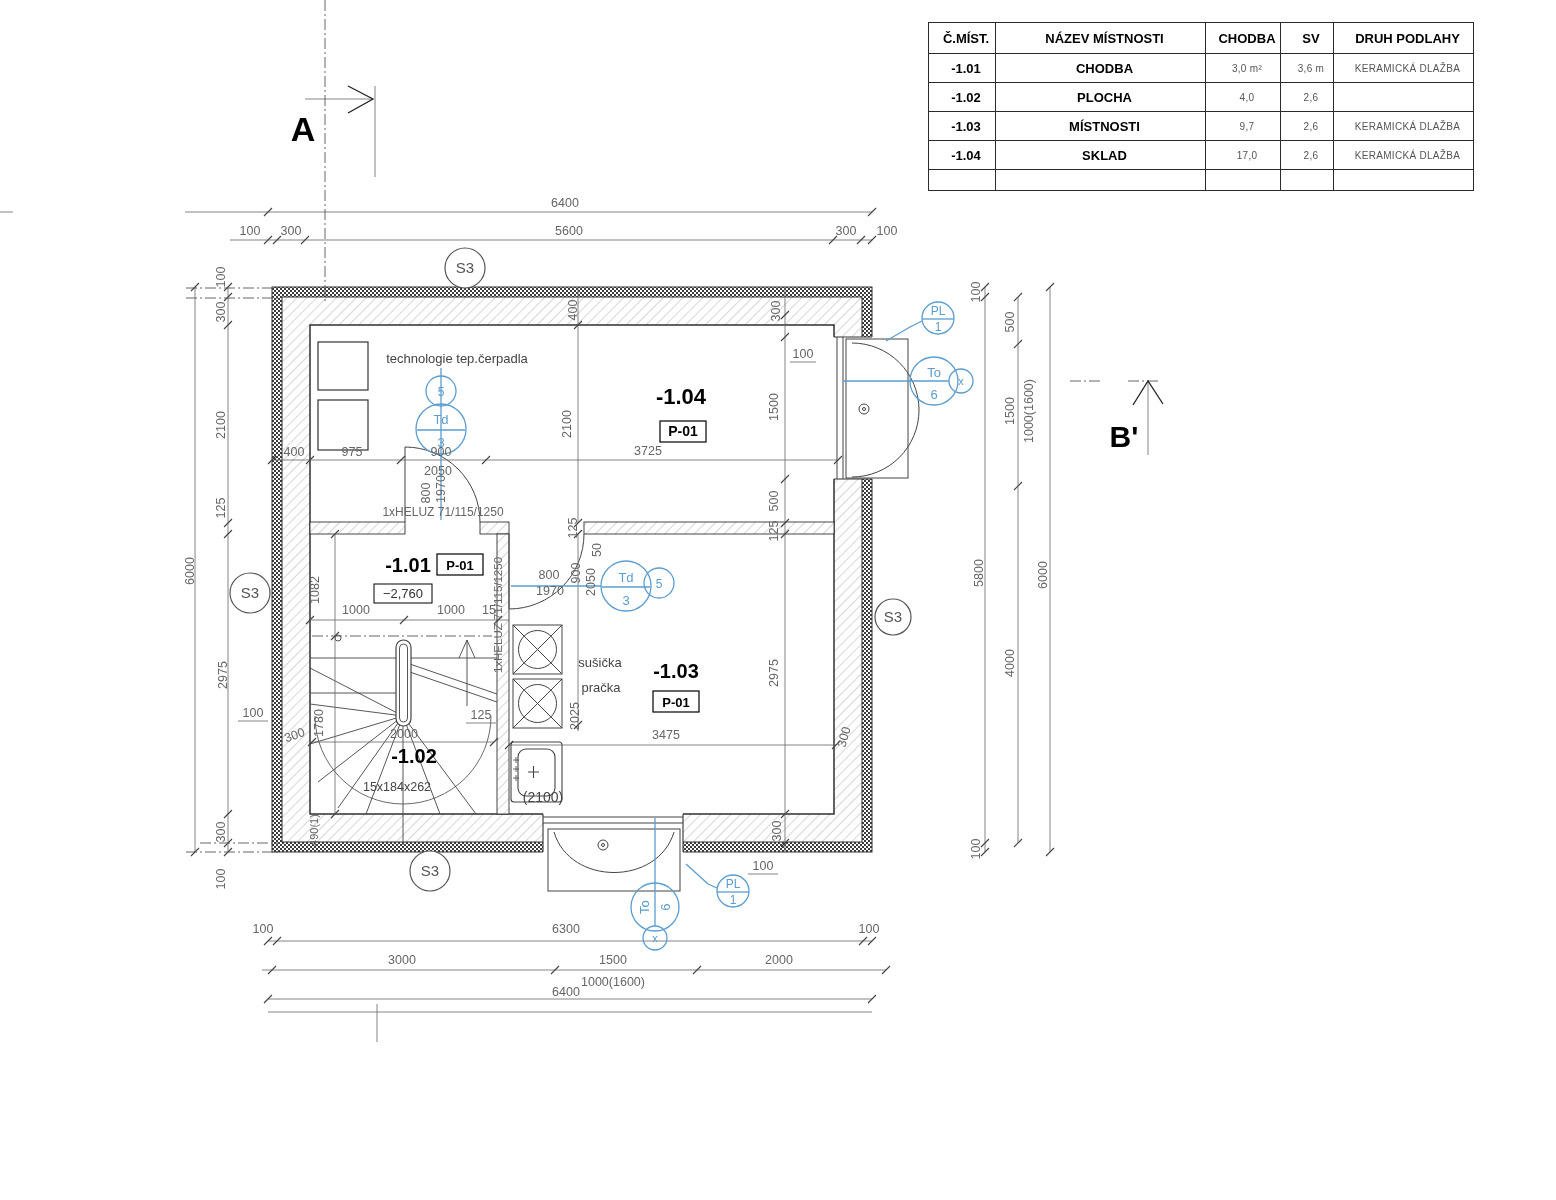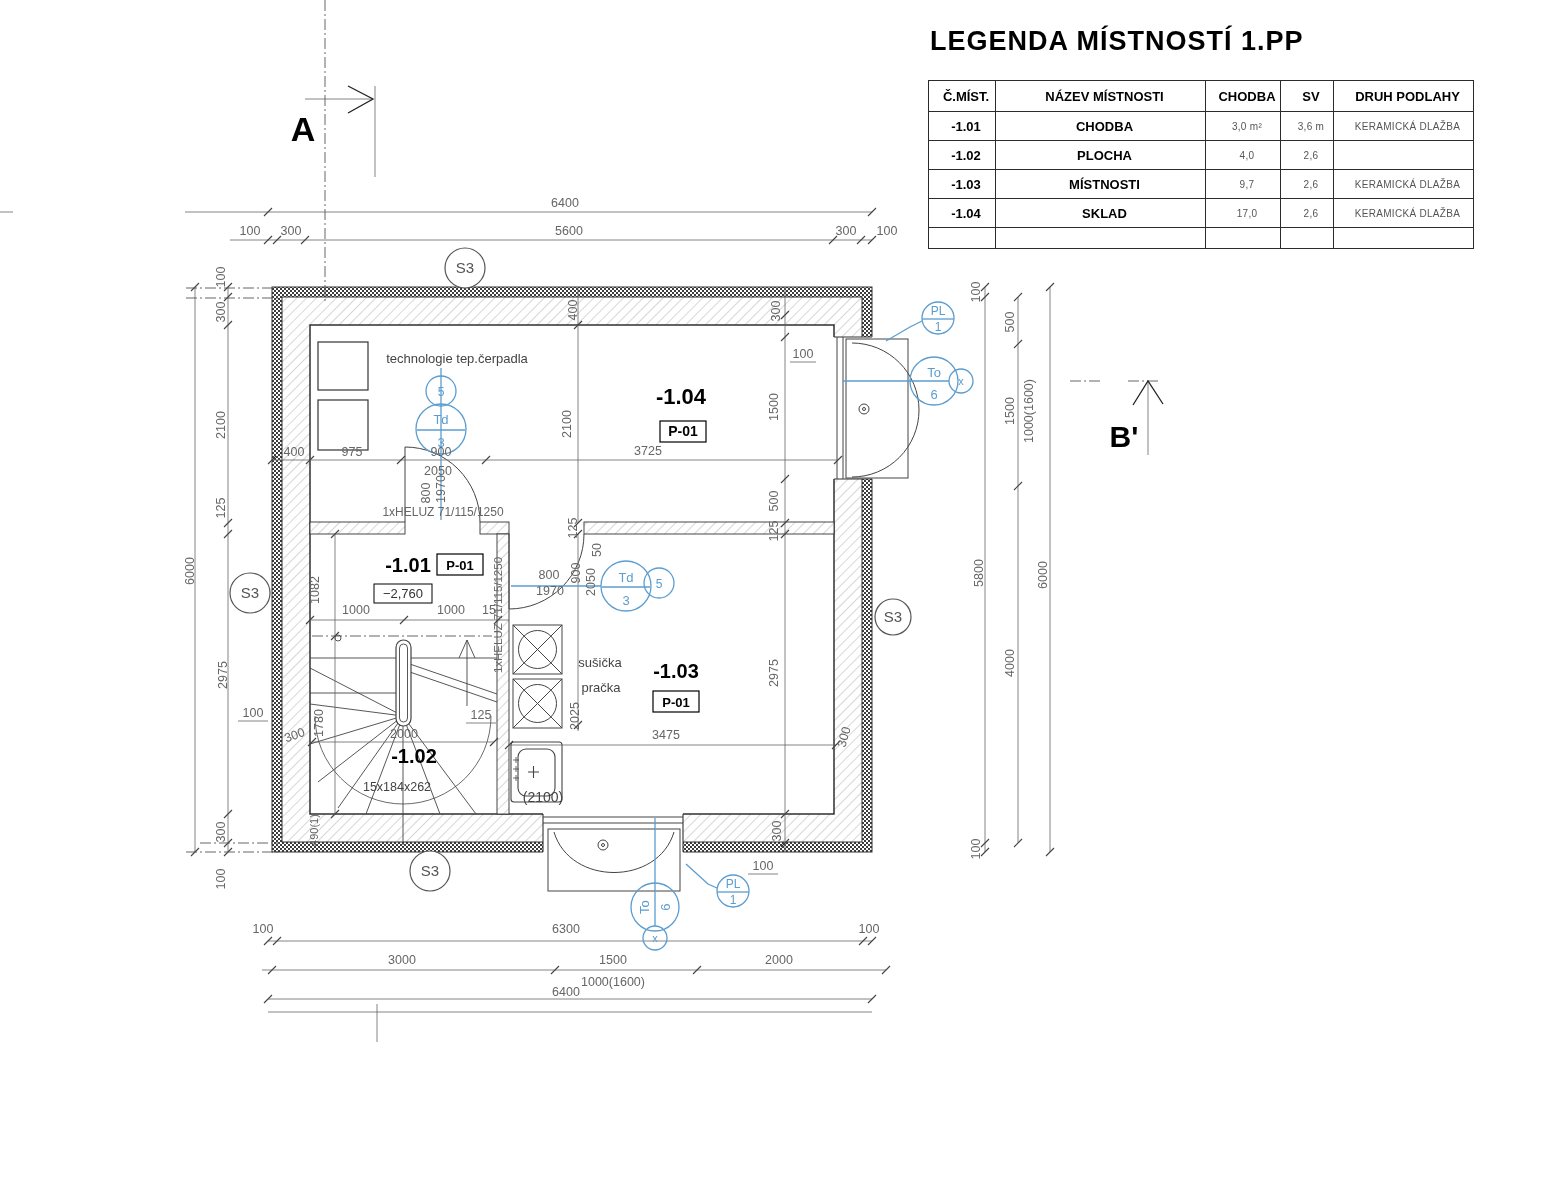--- a/index.html
+++ b/index.html
@@ -279,21 +279,20 @@
         <text x="659" y="588" font-size="12" fill="#5b9dd0">5</text>
         <text x="649" y="907" transform="rotate(-90 649 907)" font-size="13" fill="#5b9dd0">To</text>
         <text x="670" y="907" transform="rotate(-90 670 907)" font-size="13" fill="#5b9dd0">6</text>
         <text x="655" y="942" font-size="11" fill="#5b9dd0">x</text>
         <text x="733" y="888" font-size="12" fill="#5b9dd0">PL</text>
         <text x="733" y="904" font-size="12" fill="#5b9dd0">1</text>
       </g>
   </svg>
 
   <div class="legend">
-    <div class="legend-title">LEGENDA MÍSTNOSTÍ 1.PP</div>
     <table class="lg">
       <colgroup>
         <col style="width:67px">
           <col style="width:210px">
           <col style="width:75px">
           <col style="width:53px">
           <col style="width:140px">
       </colgroup>
       <thead>
         <tr>

